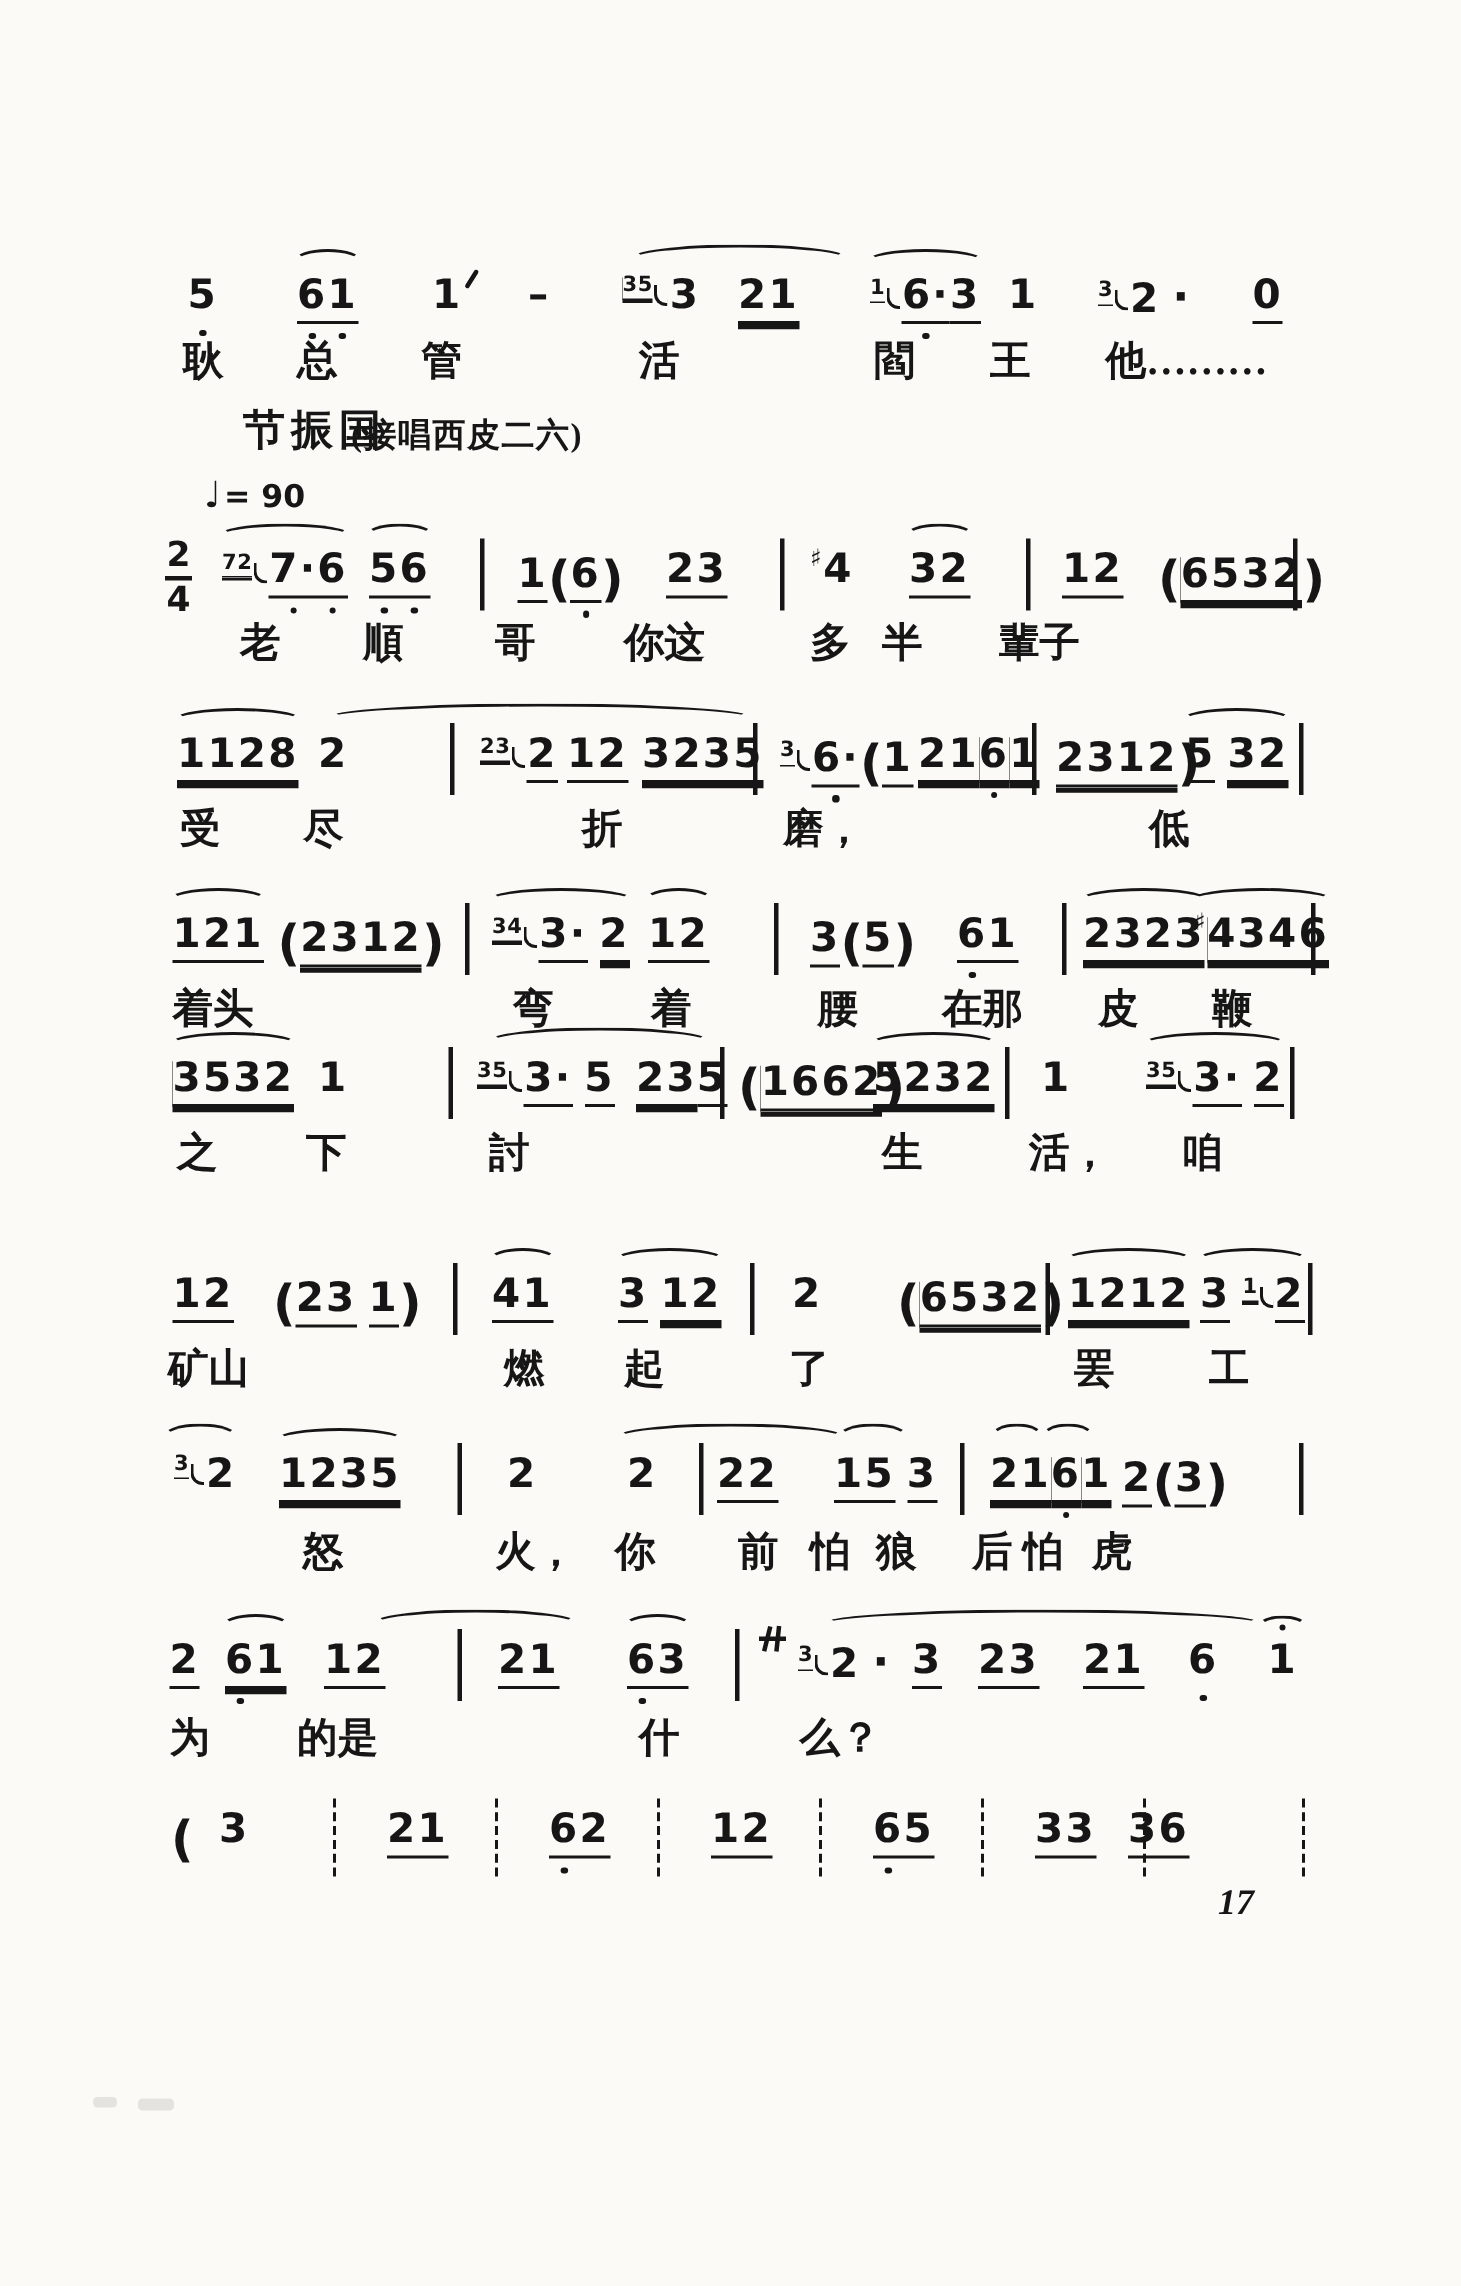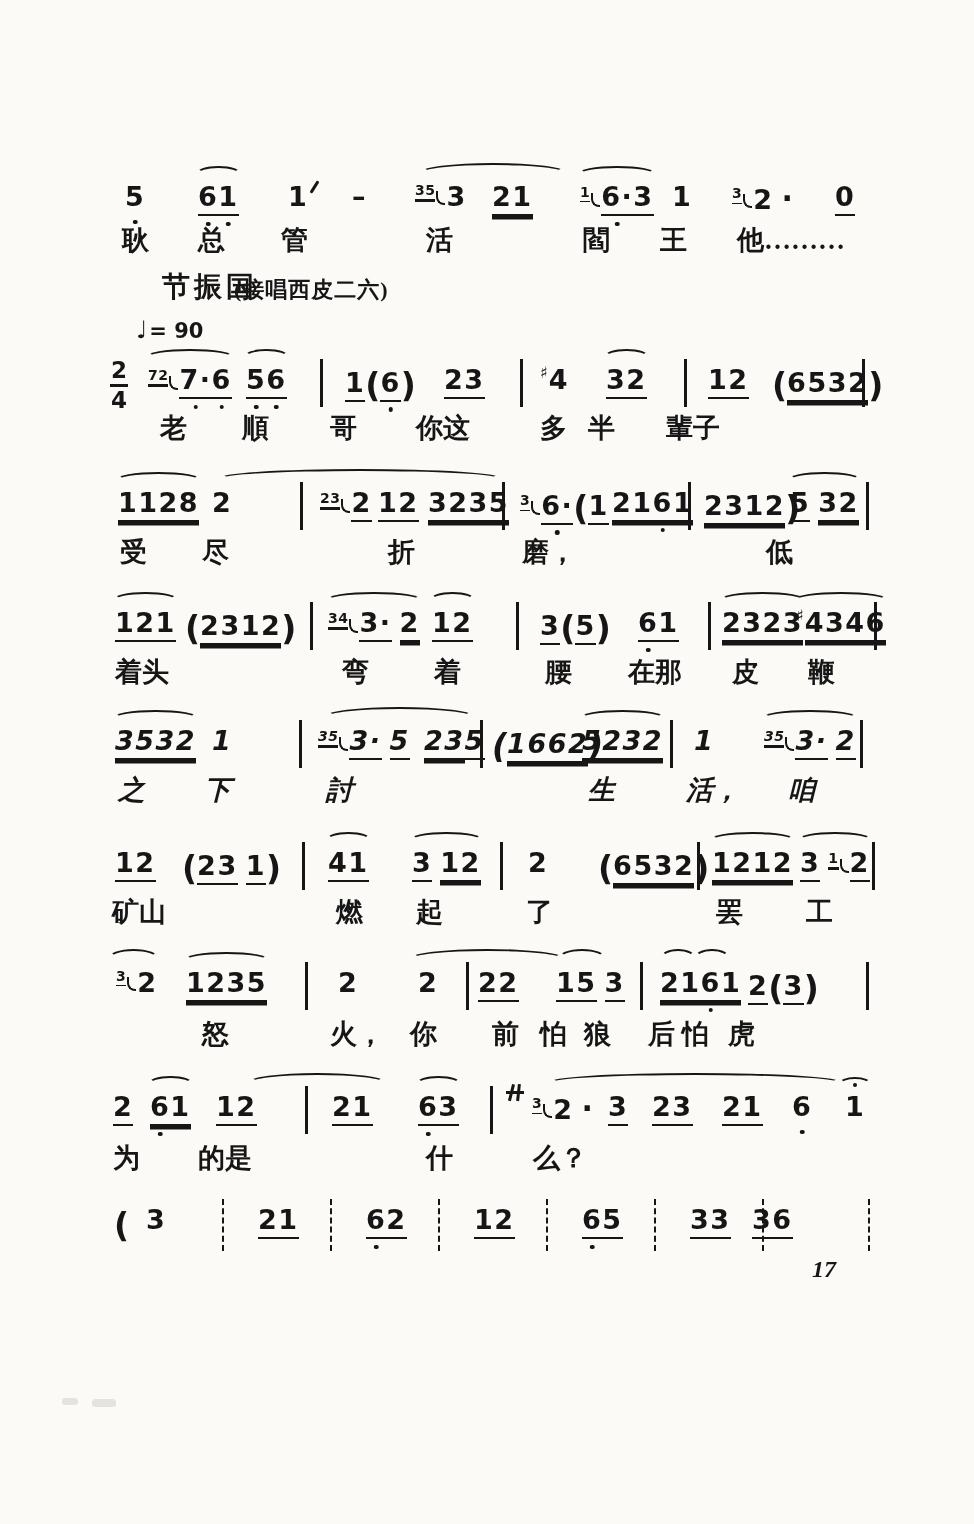--- a/index.html
+++ b/index.html
@@ -247,21 +247,21 @@
             <span class="tok"><b class="sharp">♯</b><span class="t u2">4346</span></span>
           </span></div>
         <span class="lyric" style="left: 115px; top: 46px;">着头</span>
         <span class="lyric" style="left: 342px; top: 46px;">弯</span>
         <span class="lyric" style="left: 434px; top: 46px;">着</span>
         <span class="lyric" style="left: 545px; top: 46px;">腰</span>
         <span class="lyric" style="left: 628px; top: 46px;">在那</span>
         <span class="lyric" style="left: 732px; top: 46px;">皮</span>
         <span class="lyric" style="left: 808px; top: 46px;">鞭</span>
       </div>
-      <div class="mline" style="top: 726px; font-style: italic;">
+      <div class="mline" style="top: 704px;">
         <i class="slur" style="left: 325px; width: 145px;"></i>
         <i class="bar" style="left: 299px;"></i>
         <i class="bar" style="left: 480px;"></i>
         <i class="bar" style="left: 670px;"></i>
         <i class="bar" style="left: 860px;"></i>
         <div class="cell" style="left: 115px;"><i class="tie"></i><span class="nrow">
             <span class="tok"><span class="t u2">3532</span></span>
           </span></div>
         <div class="cell" style="left: 212px;"><span class="nrow">
             <span class="tok"><span class="t">1</span></span>

